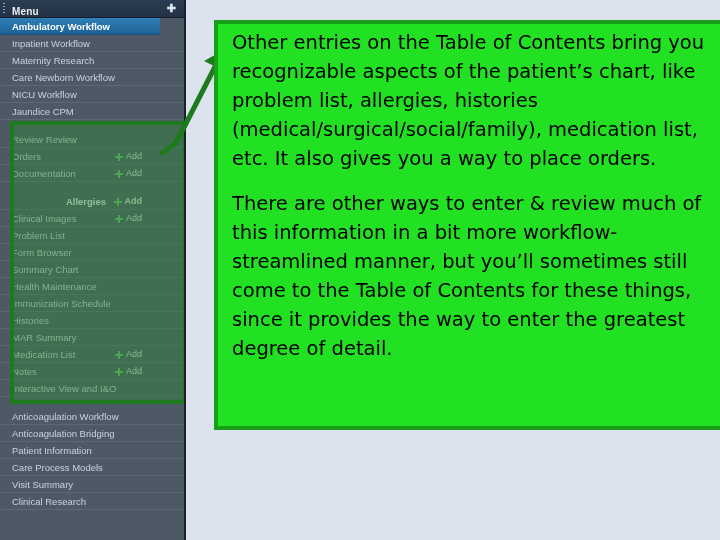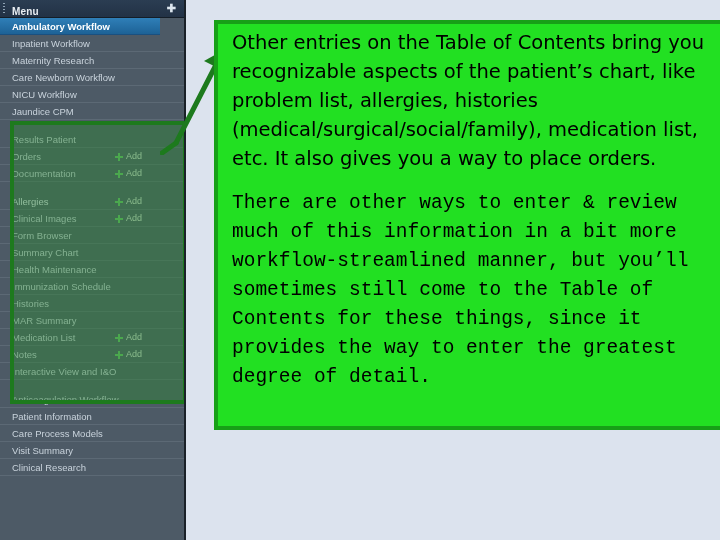--- a/index.html
+++ b/index.html
@@ -78,22 +78,23 @@
     overflow: hidden;
   }
   .menu-item.selected {
     background: linear-gradient(to bottom, #2f7fb8 0%, #1d6296 100%);
     color: #ffffff;
     font-weight: bold;
     border-bottom: 1px solid #1a5080;
     width: 160px;
   }
   .menu-item.header-row {
-    font-weight: normal;
+    font-weight: bold;
     color: #dfe7ee;
+    text-align: center;
   }
   .menu-item .add-wrap {
     position: absolute;
     right: 42px;
     top: 0;
     display: flex;
     align-items: center;
     height: 17px;
     gap: 3px;
   }
@@ -162,76 +163,78 @@
     box-sizing: border-box;
     padding: 4px 14px 10px 14px;
   }
   #callout p {
     margin: 0 0 16px 0;
     color: #000000;
     font-size: 19.5px;
     line-height: 29px;
     font-family: "DejaVu Sans", sans-serif;
   }
-  #callout p:last-child { margin-bottom: 0; font-family: Liberation Mono, monospace; }
+  #callout p:last-child { margin-bottom: 0; }
 </style>
 </head>
 <body>
 
 <div id="sidebar">
 
   <div id="menu-header">
     <span class="grip"></span>
     <span class="title">Menu</span>
     <span id="pin-icon">✚</span>
   </div>
 
   <ul class="menu-list" id="menu-list">
       <li class="menu-item selected"><span>Ambulatory Workflow</span></li>
       <li class="menu-item"><span>Inpatient Workflow</span></li>
       <li class="menu-item"><span>Maternity Research</span></li>
       <li class="menu-item"><span>Care Newborn Workflow</span></li>
       <li class="menu-item"><span>NICU Workflow</span></li>
       <li class="menu-item"><span>Jaundice CPM</span></li>
       <li class="menu-gap"></li>
-      <li class="menu-item"><span>Results Patient</span></li>
+      <li class="menu-item"><span>Review Review</span></li>
       <li class="menu-item"><span>Orders</span><span class="add-wrap">
           <span class="plus-icon"></span>
           <span class="add-label">Add</span>
         </span></li>
       <li class="menu-item"><span>Documentation</span><span class="add-wrap">
           <span class="plus-icon"></span>
           <span class="add-label">Add</span>
         </span></li>
       <li class="menu-gap"></li>
       <li class="menu-item header-row"><span>Allergies</span><span class="add-wrap">
           <span class="plus-icon"></span>
           <span class="add-label">Add</span>
         </span></li>
       <li class="menu-item"><span>Clinical Images</span><span class="add-wrap">
           <span class="plus-icon"></span>
           <span class="add-label">Add</span>
         </span></li>
+      <li class="menu-item"><span>Problem List</span></li>
       <li class="menu-item"><span>Form Browser</span></li>
       <li class="menu-item"><span>Summary Chart</span></li>
       <li class="menu-item"><span>Health Maintenance</span></li>
       <li class="menu-item"><span>Immunization Schedule</span></li>
       <li class="menu-item"><span>Histories</span></li>
       <li class="menu-item"><span>MAR Summary</span></li>
       <li class="menu-item"><span>Medication List</span><span class="add-wrap">
           <span class="plus-icon"></span>
           <span class="add-label">Add</span>
         </span></li>
       <li class="menu-item"><span>Notes</span><span class="add-wrap">
           <span class="plus-icon"></span>
           <span class="add-label">Add</span>
         </span></li>
       <li class="menu-item"><span>Interactive View and I&amp;O</span></li>
       <li class="menu-gap"></li>
       <li class="menu-item"><span>Anticoagulation Workflow</span></li>
+      <li class="menu-item"><span>Anticoagulation Bridging</span></li>
       <li class="menu-item"><span>Patient Information</span></li>
       <li class="menu-item"><span>Care Process Models</span></li>
       <li class="menu-item"><span>Visit Summary</span></li>
       <li class="menu-item"><span>Clinical Research</span></li>
     </ul>
 
   <div id="green-tint"></div>
   <div id="green-box-outline"></div>
 </div>
 

